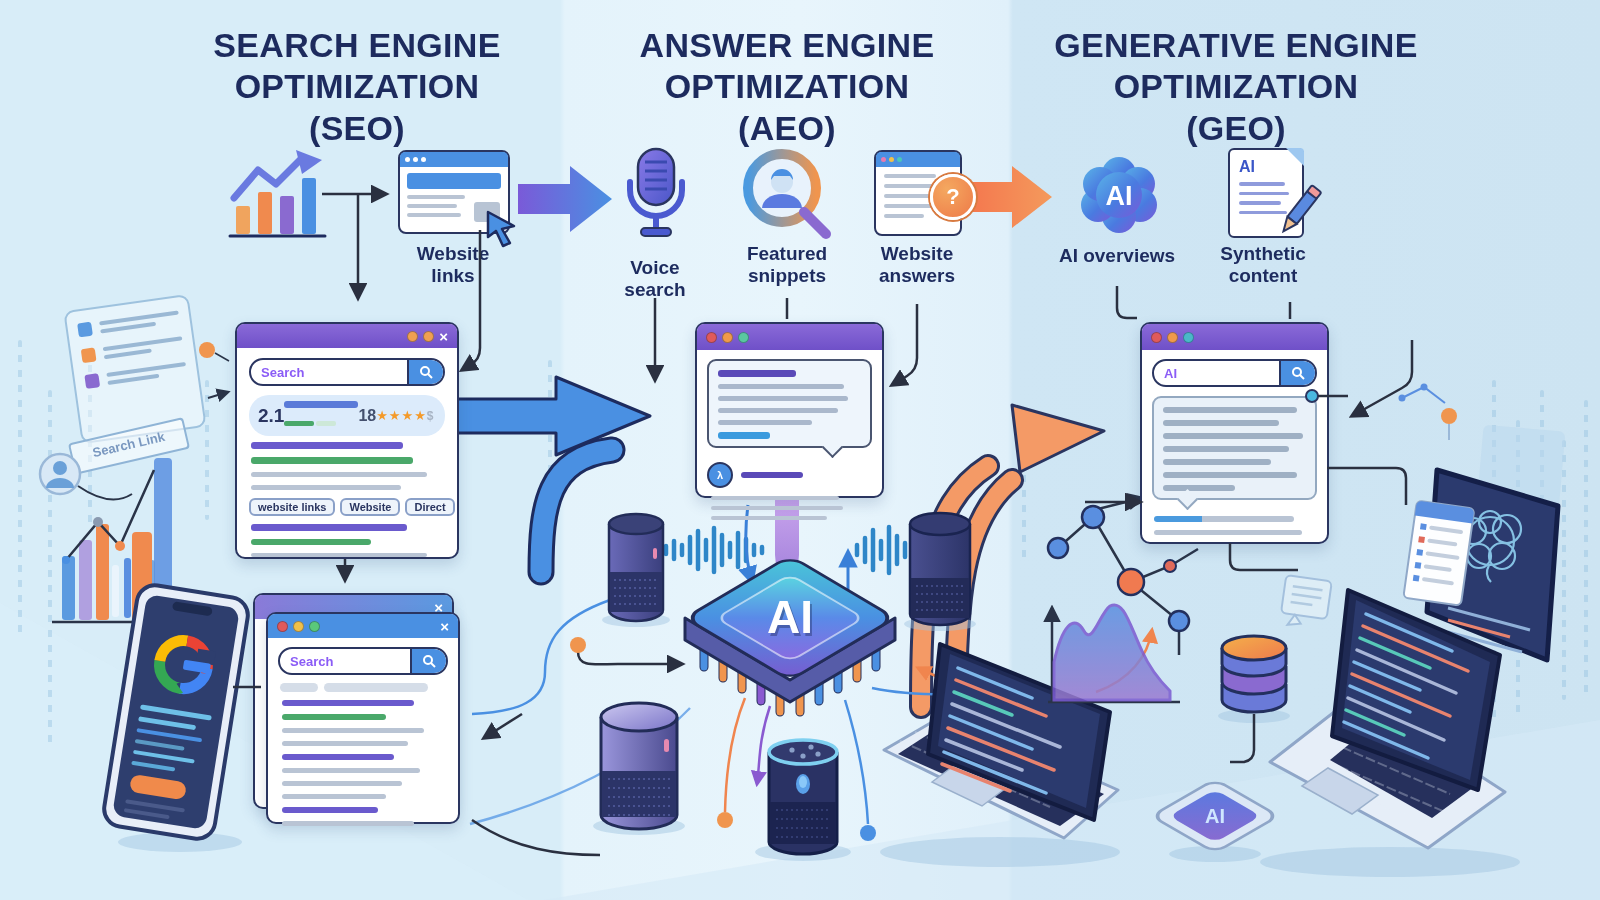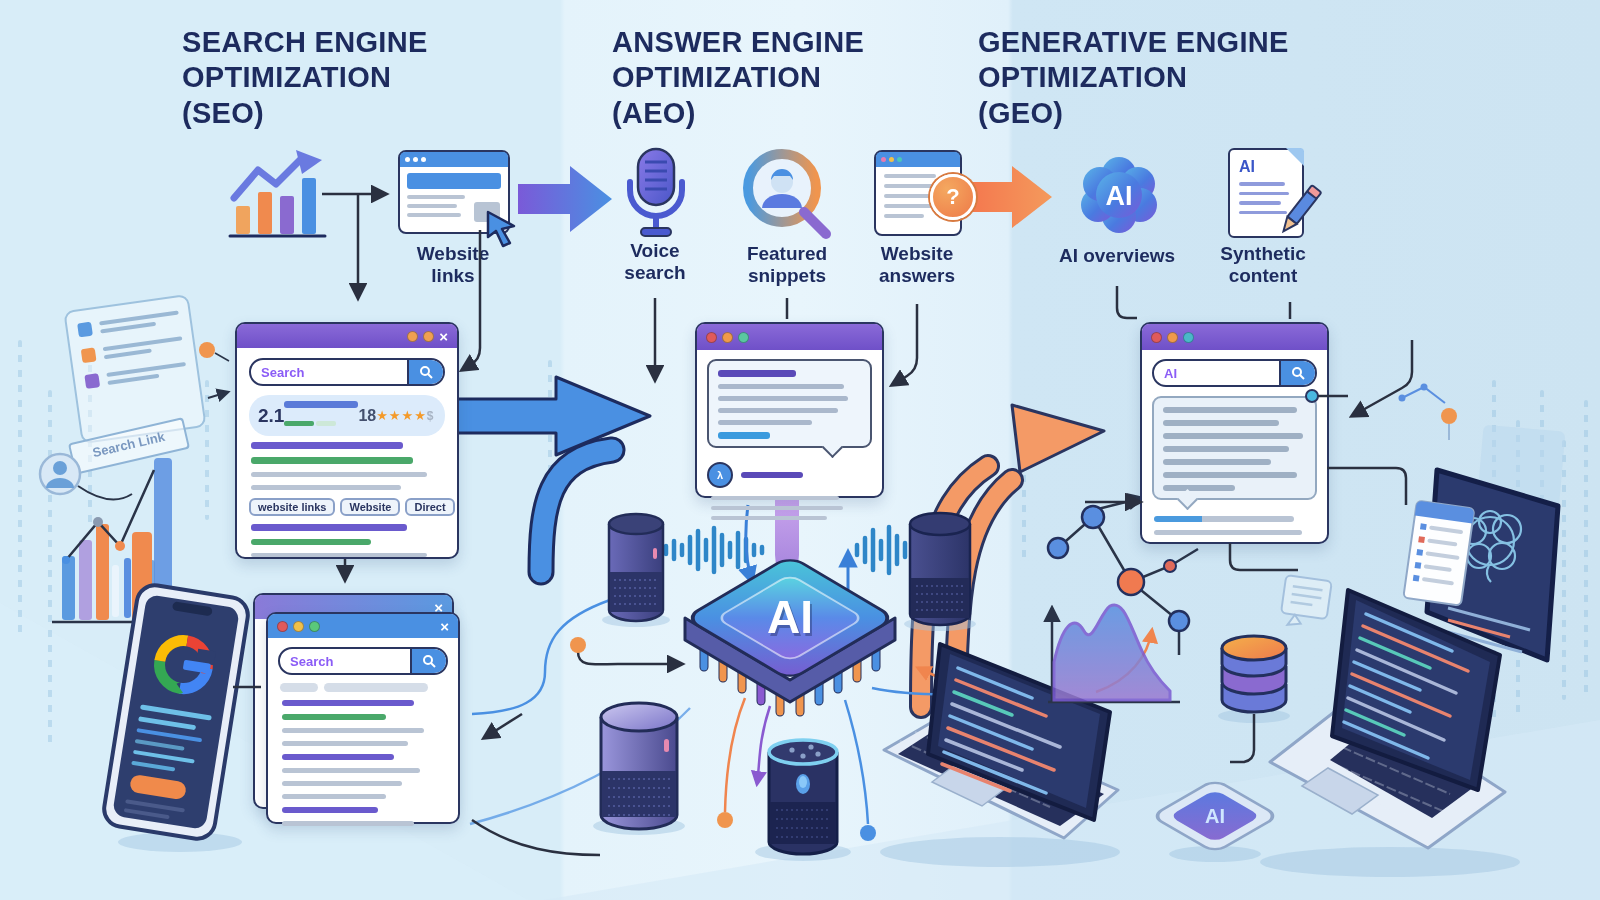--- a/index.html
+++ b/index.html
@@ -4,21 +4,21 @@
 <style>
   html,body{margin:0;padding:0;background:#b8d8ec}
   .stage{position:relative;width:1600px;height:900px;overflow:hidden;
          font-family:"Liberation Sans",sans-serif;background:#cfe7f5}
   .bands{position:absolute;inset:0;
          background:linear-gradient(90deg,#d8edf8 0%,#d8edf8 35%,#e4f3fb 35.3%,#e8f5fc 50%,#e0f0fa 63%,#cfe6f4 63.3%,#cde4f2 100%)}
   .floorL{position:absolute;inset:0;background:#dbeffa;opacity:.55;clip-path:polygon(0 67%,33% 100%,0 100%)}
   .floorR{position:absolute;inset:0;background:#d6eaf7;opacity:.6;clip-path:polygon(34% 100%,100% 80%,100% 100%)}
   .abs{position:absolute}
   svg{display:block}
-  .title{position:absolute;font-weight:800;color:#1d2b5e;font-size:29px;
+  .title{position:absolute;text-align:center;font-weight:800;color:#1d2b5e;font-size:34px;
          line-height:1.22;white-space:pre-line;transform:translateX(-50%);letter-spacing:.3px;z-index:20}
   .label{position:absolute;text-align:center;font-weight:800;color:#1d2b5e;font-size:19px;
          line-height:1.16;white-space:pre-line;transform:translateX(-50%);z-index:20}
   .window{position:absolute;background:#fff;border:2.5px solid #2a3560;border-radius:10px;
           box-shadow:0 6px 14px rgba(40,70,120,.18);z-index:12}
   .win-header{display:flex;align-items:center;gap:5px;padding:0 9px;height:24px;border-radius:7px 7px 0 0}
   .dot{width:9px;height:9px;border-radius:50%;border:1px solid rgba(20,30,70,.35)}
   .close{margin-left:auto;color:#fff;font-weight:700;font-size:15px;line-height:1}
   .searchbar{display:flex;align-items:center;border:2px solid #2a3560;border-radius:14px;height:24px;
              background:#fff;overflow:hidden;margin:10px 12px 0}
@@ -456,21 +456,21 @@
       <text x="0" y="15" text-anchor="middle" font-size="46" font-weight="800" fill="#ffffff">AI</text>
     </g>
   </svg>
 
   <div class="title" style="left:357px;top:25px;width:350px">SEARCH ENGINE
 OPTIMIZATION
 (SEO)</div>
   <div class="title" style="left:787px;top:25px;width:350px">ANSWER ENGINE
 OPTIMIZATION
 (AEO)</div>
-  <div class="title" style="left:1173px;top:25px;width:390px">GENERATIVE ENGINE
+  <div class="title" style="left:1236px;top:25px;width:390px">GENERATIVE ENGINE
 OPTIMIZATION
 (GEO)</div>
 
   <svg class="abs" style="left:228px;top:148px;z-index:20" width="100" height="92" viewBox="0 0 100 92">
     <rect x="8" y="58" width="14" height="28" rx="2" fill="#f0a45e"></rect>
       <rect x="30" y="44" width="14" height="42" rx="2" fill="#f08a4e"></rect>
     <rect x="52" y="48" width="14" height="38" rx="2" fill="#8a6ad0"></rect>
       <rect x="74" y="30" width="14" height="56" rx="2" fill="#4a90e2"></rect>
     <path d="M2,88 H97" stroke="#1d2b5e" stroke-width="3" stroke-linecap="round"></path>
     <path d="M6,50 L30,22 L48,36 L74,10" fill="none" stroke="#6a7ae0" stroke-width="7" stroke-linecap="round" stroke-linejoin="round"></path>
@@ -546,21 +546,21 @@
     <svg style="position:absolute;right:-18px;bottom:-6px;overflow:visible" width="46" height="56" viewBox="0 0 46 56">
       <g transform="rotate(38 23 28)">
         <rect x="17" y="2" width="12" height="34" rx="2" fill="#5a8ae0" stroke="#2a3560" stroke-width="2"></rect>
         <rect x="17" y="-4" width="12" height="8" rx="2" fill="#f09a9a" stroke="#2a3560" stroke-width="2"></rect>
         <polygon points="17,36 29,36 23,50" fill="#f0c090" stroke="#2a3560" stroke-width="2"></polygon>
       </g>
     </svg>
   </div>
 
   <div class="label" style="left:453px;top:243px;width:110px">Website links</div>
-  <div class="label" style="left:655px;top:240px;width:110px">Voice search</div>
+  <div class="label" style="left:655px;top:257px;width:110px">Voice search</div>
   <div class="label" style="left:787px;top:243px;width:130px">Featured snippets</div>
   <div class="label" style="left:917px;top:243px;width:120px">Website answers</div>
   <div class="label" style="left:1117px;top:245px;width:160px">AI overviews</div>
   <div class="label" style="left:1263px;top:243px;width:120px">Synthetic content</div>
 
   <div class="window" style="left:235px;top:322px;width:220px;height:233px">
     <div class="win-header" style="background:linear-gradient(180deg,#8a6ad8,#6f50c8)">
       <span class="dot" style="background:#f0a050;margin-left:auto"></span>
       <span class="dot" style="background:#f0a050"></span>
       <span style="color:#fff;font-weight:700;font-size:15px;line-height:1">×</span>

